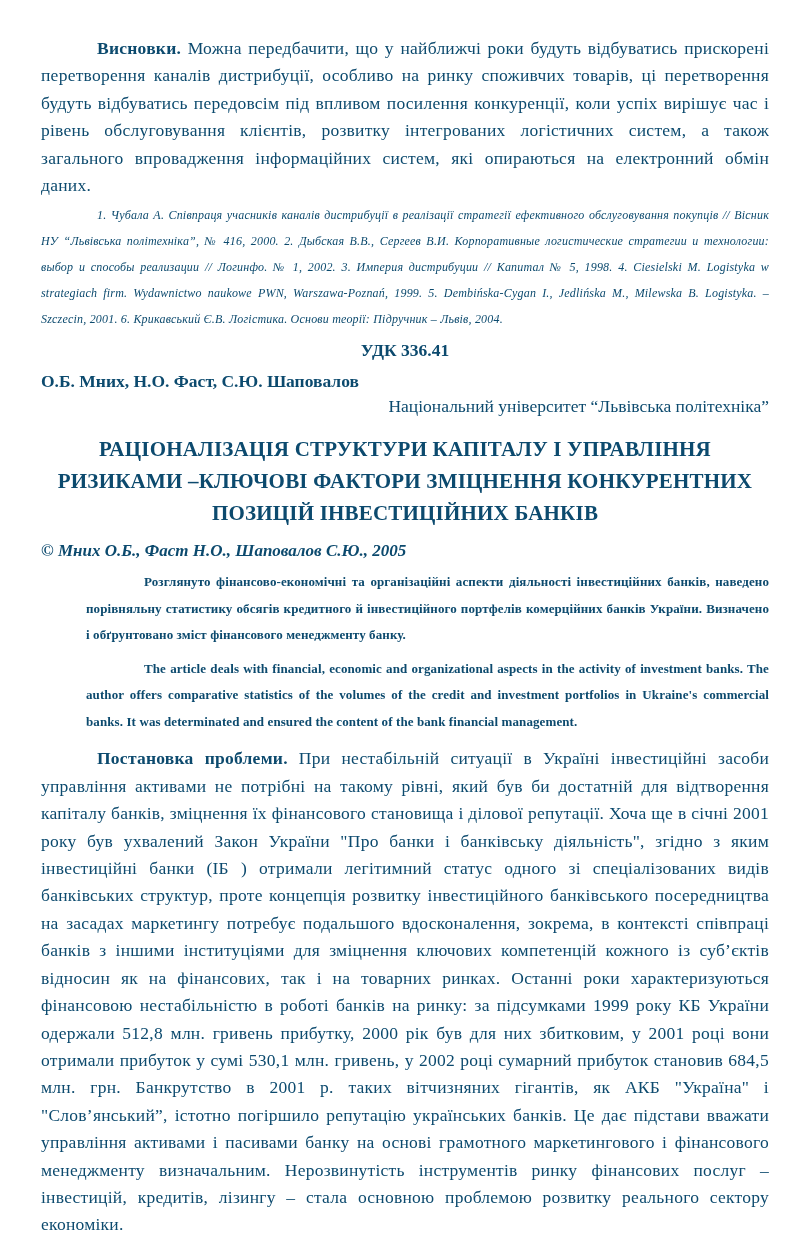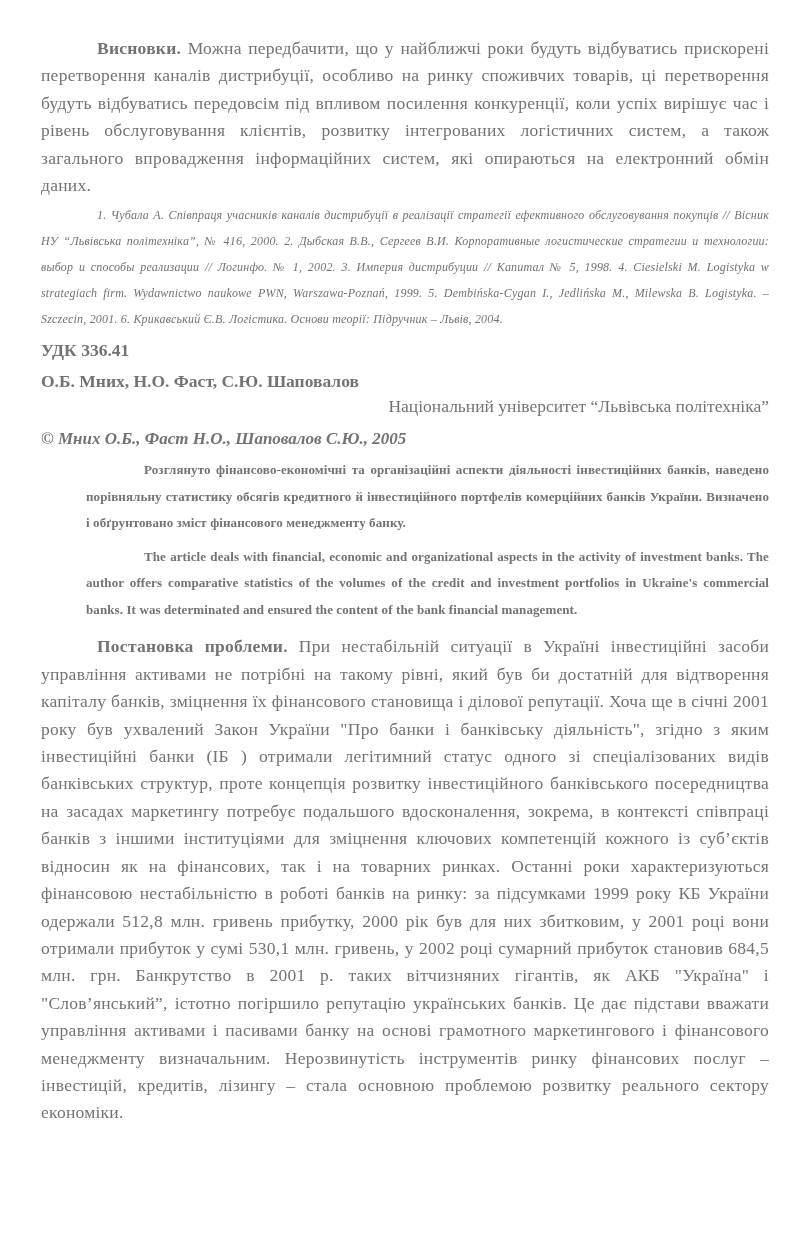--- a/index.html
+++ b/index.html
@@ -7,21 +7,21 @@
     padding: 0;
     background: #ffffff;
   }
   .page {
     position: relative;
     width: 799px;
     height: 1240px;
     box-sizing: border-box;
     padding: 35px 30px 20px 41px;
     background: #ffffff;
-    color: #737373;
+    color: #0c4a6e;
     font-family: "Liberation Serif", "DejaVu Serif", serif;
     overflow: hidden;
   }
   p { margin: 0; }
 
   .body-text {
     font-size: 17.5px;
     line-height: 27.4px;
     text-align: justify;
     text-indent: 56px;
@@ -34,21 +34,21 @@
     font-style: italic;
     font-size: 12px;
     line-height: 26px;
     text-align: justify;
     text-indent: 56px;
     letter-spacing: 0.2px;
   }
 
   .udc {
     margin-top: 7px;
-    text-align: left;
+    text-align: center;
     font-weight: bold;
     font-size: 17.5px;
     line-height: 22px;
   }
   .authors {
     margin-top: 9px;
     text-align: left;
     font-weight: bold;
     font-size: 17.5px;
     line-height: 22px;
@@ -98,20 +98,25 @@
   <p class="body-text"><span class="lead">Висновки.</span> <span>Можна передбачити, що у найближчі роки будуть відбуватись прискорені перетворення каналів дистрибуції, особливо на ринку споживчих товарів, ці перетворення будуть відбуватись передовсім під впливом посилення конкуренції, коли успіх вирішує час і рівень обслуговування клієнтів, розвитку інтегрованих логістичних систем, а також загального впровадження інформаційних систем, які опираються на електронний обмін даних.</span></p>
 
   <p class="references">1. Чубала А. Співпраця учасників каналів дистрибуції в реалізації стратегії ефективного обслуговування покупців // Вісник НУ “Львівська політехніка”, № 416, 2000. 2. Дыбская В.В., Сергеев В.И. Корпоративные логистические стратегии и технологии: выбор и способы реализации // Логинфо. № 1, 2002. 3. Империя дистрибуции // Капитал № 5, 1998. 4. Ciesielski M. Logistyka w strategiach firm. Wydawnictwo naukowe PWN, Warszawa-Poznań, 1999. 5. Dembińska-Cygan I., Jedlińska M., Milewska B. Logistyka. – Szczecin, 2001. 6. Крикавський Є.В. Логістика. Основи теорії: Підручник – Львів, 2004.</p>
 
   <div class="udc">УДК 336.41</div>
 
   <div class="authors">О.Б. Мних, Н.О. Фаст, С.Ю. Шаповалов</div>
 
   <div class="affiliation">Національний університет “Львівська політехніка”</div>
 
+  <h1 class="title">
+    <span class="title-line">РАЦІОНАЛІЗАЦІЯ СТРУКТУРИ  КАПІТАЛУ І УПРАВЛІННЯ</span>
+    <span class="title-line">РИЗИКАМИ –КЛЮЧОВІ ФАКТОРИ ЗМІЦНЕННЯ КОНКУРЕНТНИХ</span>
+    <span class="title-line">ПОЗИЦІЙ ІНВЕСТИЦІЙНИХ БАНКІВ</span>
+  </h1>
 
   <div class="copyright">© Мних О.Б., Фаст Н.О., Шаповалов С.Ю., 2005</div>
 
   <p class="abstract">Розглянуто фінансово-економічні та організаційні аспекти діяльності інвестиційних банків, наведено порівняльну статистику обсягів кредитного й інвестиційного портфелів комерційних банків України. Визначено і обґрунтовано зміст фінансового менеджменту банку.</p>
 
   <p class="abstract">The article deals with financial, economic and organizational aspects in the activity of investment banks. The author offers comparative statistics of the volumes of the credit and investment portfolios in Ukraine's commercial banks. It was determinated and ensured the content of the bank financial management.</p>
 
   <p class="body-text problem"><span class="lead">Постановка проблеми.</span> <span>При нестабільній ситуації в Україні інвестиційні засоби управління активами не потрібні на такому рівні, який був би достатній для відтворення капіталу банків, зміцнення їх фінансового становища і ділової репутації. Хоча ще в січні 2001 року був ухвалений Закон України "Про банки і банківську діяльність", згідно з яким інвестиційні банки (ІБ ) отримали легітимний статус одного зі спеціалізованих видів банківських структур, проте концепція розвитку інвестиційного банківського посередництва на засадах маркетингу потребує подальшого вдосконалення, зокрема, в контексті співпраці банків з іншими інституціями для зміцнення ключових компетенцій кожного із суб’єктів відносин як на фінансових, так і на товарних ринках. Останні роки характеризуються фінансовою нестабільністю в роботі банків на ринку: за підсумками 1999 року КБ України одержали 512,8 млн. гривень прибутку, 2000 рік був для них збитковим, у 2001 році вони отримали прибуток у сумі 530,1 млн. гривень, у 2002 році сумарний прибуток становив 684,5 млн. грн. Банкрутство в 2001 р. таких вітчизняних гігантів, як АКБ "Україна" і "Слов’янський”, істотно погіршило репутацію українських банків. Це дає підстави вважати управління активами і пасивами банку на основі грамотного маркетингового і фінансового менеджменту визначальним. Нерозвинутість інструментів ринку фінансових послуг – інвестицій, кредитів, лізингу – стала основною проблемою розвитку реального сектору економіки.</span></p>
 
 </div>

